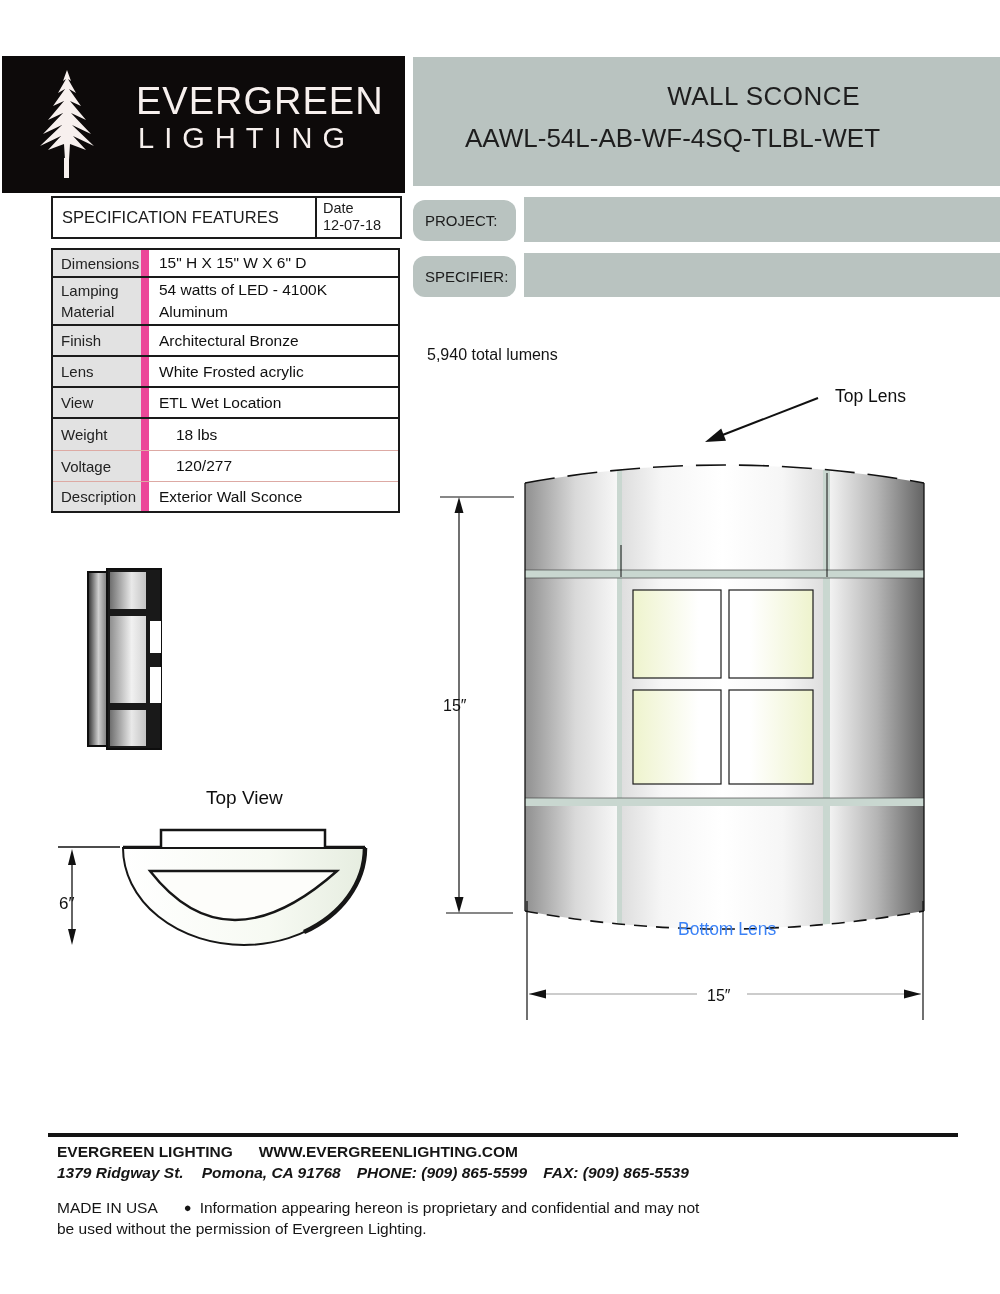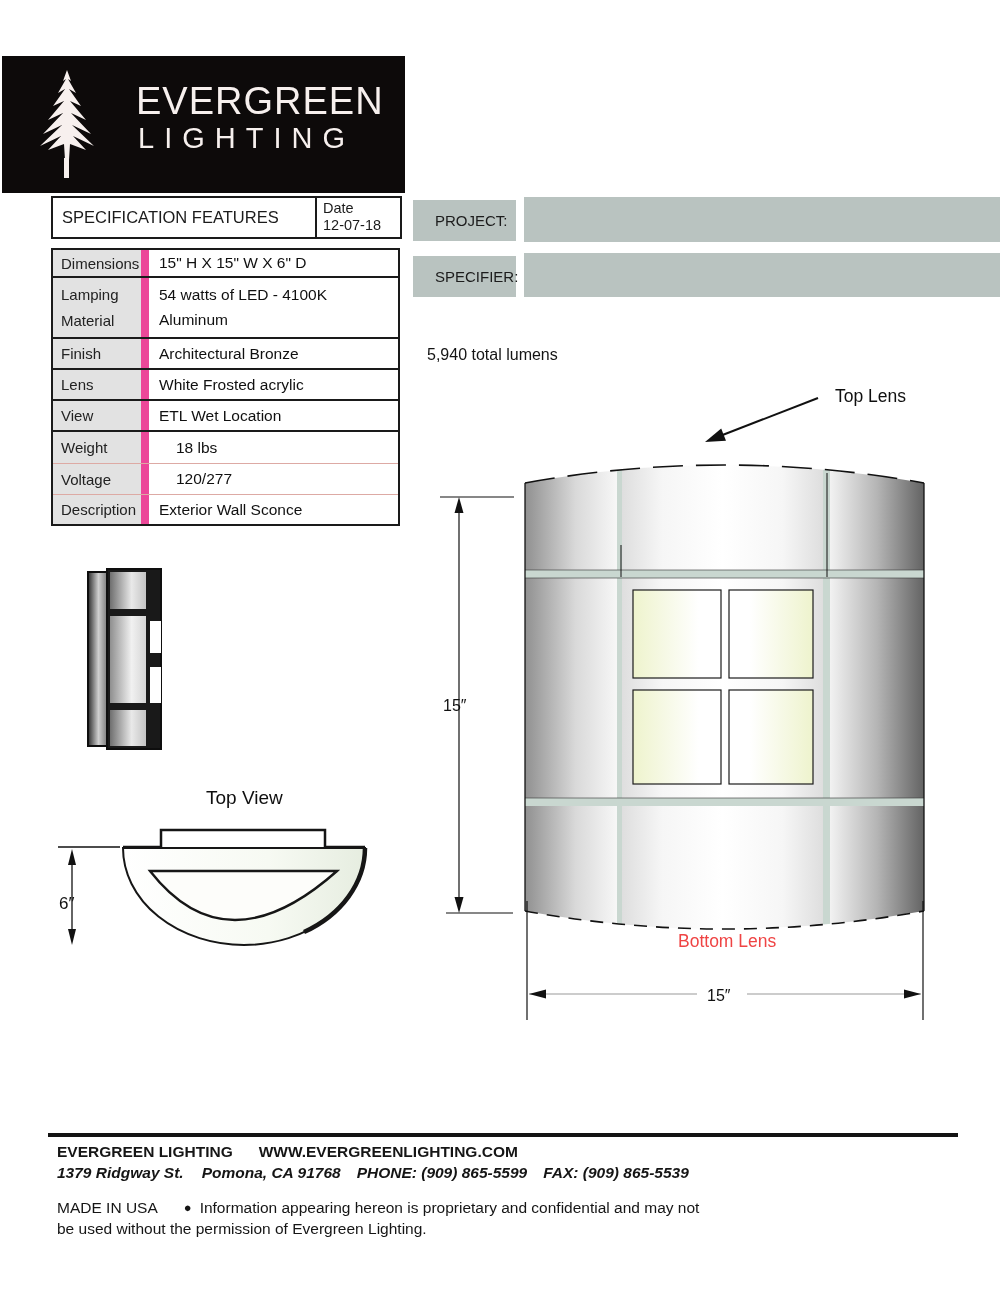--- a/index.html
+++ b/index.html
@@ -18,47 +18,47 @@
   .product-type{right:140px;top:24px;font-size:26px;color:#1e1e1e;letter-spacing:0.5px;}
   .model-number{left:52px;top:66px;font-size:26px;color:#1e1e1e;}
 
   
   .spec-header{left:51px;top:196px;width:351px;height:43px;border:2px solid #1a1a1a;
     box-sizing:border-box;background:#fff;display:flex;}
   .spec-title{flex:1;display:flex;align-items:center;padding-left:9px;font-size:16.5px;color:#1b1b1b;}
   .date-cell{width:77px;border-left:2px solid #1a1a1a;padding:2px 0 0 6px;font-size:14.5px;line-height:1.18;color:#1b1b1b;}
 
   
-  .field-label{background:#b9c3c0;display:flex;align-items:center;padding-left:22px;
-    font-size:15px;color:#1c1c1c;box-sizing:border-box;}
+  .field-label{background:#b9c3c0;display:flex;align-items:center;padding-left:12px;
+    font-size:15px;color:#1c1c1c;box-sizing:border-box;border-radius:12px;}
   .field-input{background:#b9c3c0;}
   .proj-label{left:413px;top:200px;width:103px;height:41px;}
   .proj-input{left:524px;top:197px;width:476px;height:45px;}
   .spec-label{left:413px;top:256px;width:103px;height:41px;}
   .spec-input{left:524px;top:253px;width:476px;height:44px;}
 
   .lumens{left:427px;top:346px;font-size:16px;color:#141414;}
 
   
   .spec-table{left:51px;top:248px;width:349px;border:2.5px solid #1a1a1a;box-sizing:border-box;background:#fff;}
   .trow{display:flex;box-sizing:border-box;}
   .trow.b-black{border-bottom:2px solid #1a1a1a;}
   .trow.b-pink{border-bottom:1.5px solid #ddaaa4;gap:17px;}
   .tlabel{width:96px;background:#e2e2e2;border-right:8px solid #ec4899;box-sizing:border-box;
     display:flex;flex-direction:column;justify-content:center;padding-left:8px;font-size:15px;color:#222;}
   .tvalue{flex:1;display:flex;flex-direction:column;justify-content:center;padding-left:10px;
     font-size:15.5px;color:#101010;}
   .multi{justify-content:space-evenly;}
-  .r1{height:28px}.r2{height:61px}.r3{height:31px}.r4{height:31px}
+  .r1{height:28px}.r2{height:48px}.r3{height:31px}.r4{height:31px}
   .r5{height:31px}.r6{height:32px}.r7{height:31px}.r8{height:29px}
 
   
   .topview-title{left:206px;top:787px;font-size:19px;color:#0f0f0f;}
   .toplens-label{left:835px;top:386px;font-size:17.5px;color:#0f0f0f;}
-  .bottomlens-label{left:678px;top:919px;font-size:17.5px;color:#ef4444;margin-top:12px;}
+  .bottomlens-label{left:678px;top:919px;font-size:17.5px;color:#3b82f6;}
 
   
   .footer-rule{left:48px;top:1133px;width:910px;height:4px;background:#131313;}
   .f-line{left:57px;font-size:15.5px;color:#151515;display:flex;align-items:baseline;white-space:nowrap;}
   .f-bold{font-weight:700;text-align:center;}
   .f1{top:1143px;}
   .f2{top:1164px;font-style:italic;}
   .f3{top:1199px;}
   .f4{top:1220px;}
   .gap26{margin-left:26px;} .gap18{margin-left:18px;} .gap16{margin-left:16px;} .gap8{margin-left:8px;}
@@ -73,20 +73,24 @@
 
   <div class="abs logo-box">
     <svg class="abs" style="left:32px;top:12px" width="64" height="112" viewBox="0 0 64 112">
       <path fill="#f7f0ee" d="M33,2 L37,13 L34,11 L42,25 L35,21 L47,38 L36,33 L52,52 L37,45 L57,66 L38,57 L60,78 L39,68 L52,82 L36,76 L35,92 L31,92 L30,76 L14,82 L27,68 L6,78 L28,57 L9,66 L29,45 L14,52 L30,33 L19,38 L31,21 L24,25 L32,11 L29,13 Z"></path>
       <rect x="30" y="90" width="5" height="20" fill="#f7f0ee"></rect>
     </svg>
     <div class="abs brand1">EVERGREEN</div>
     <div class="abs brand2">LIGHTING</div>
   </div>
 
+  <div class="abs title-box">
+    <div class="abs product-type">WALL SCONCE</div>
+    <div class="abs model-number">AAWL-54L-AB-WF-4SQ-TLBL-WET</div>
+  </div>
 
   <div class="abs spec-header">
     <div class="spec-title">SPECIFICATION FEATURES</div>
     <div class="date-cell">
       <div>Date</div>
       <div>12-07-18</div>
     </div>
   </div>
 
   <div class="abs field-label proj-label">

